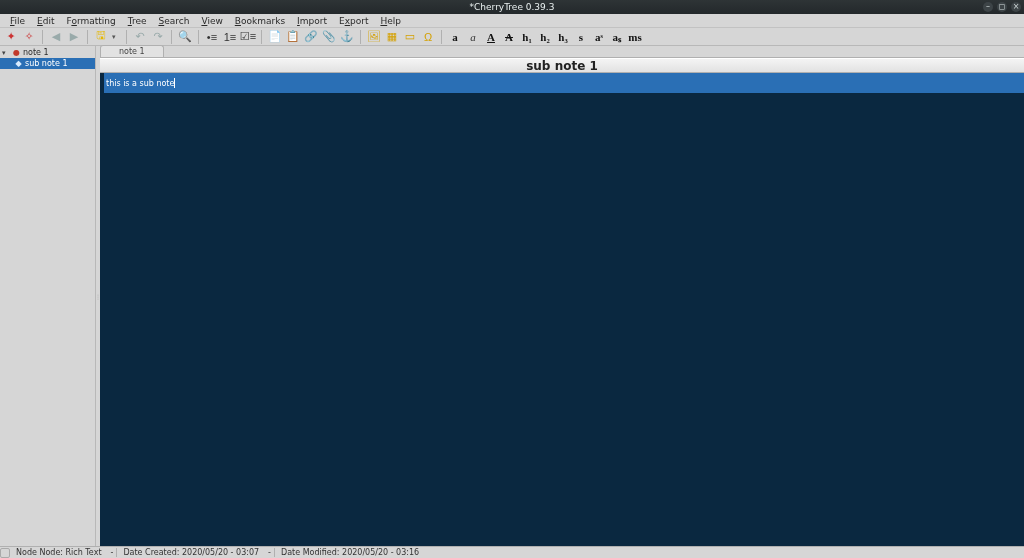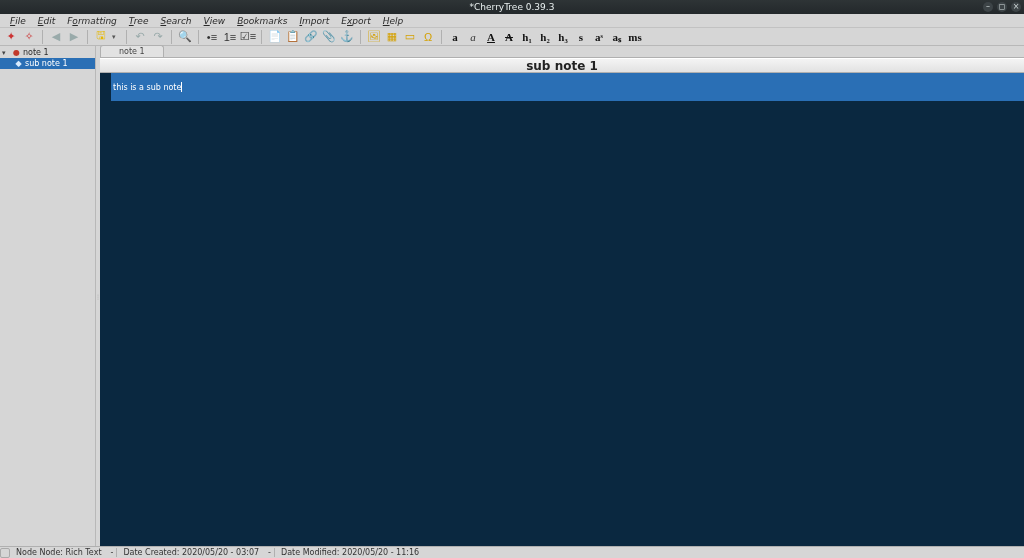--- a/index.html
+++ b/index.html
@@ -5,21 +5,21 @@
   * { box-sizing: border-box; margin: 0; padding: 0; }
   html, body { width: 1024px; height: 558px; font-family: "DejaVu Sans", Arial, sans-serif; font-size: 10px; overflow: hidden; background: #d6d6d6; }
   
   
   .titlebar { height: 14px; background: linear-gradient(to bottom, #2e3436, #23282b); display: flex; align-items: center; justify-content: center; position: relative; color: #cfd8d8; }
   .titlebar .title { font-size: 9px; color: #e8efef; }
   .titlebar .win-controls { position: absolute; right: 3px; display: flex; gap: 4px; }
   .titlebar .win-btn { width: 10px; height: 10px; border-radius: 50%; background: #3d4447; display:flex;align-items:center;justify-content:center;font-size:8px;color:#cfd8d8;line-height:1;}
   
   
-  .menubar { height: 14px; background: #d6d6d6; display: flex; align-items: center; padding: 0 4px; gap: 0; border-bottom: 1px solid #c2c2c2; font-style: italic; }
+  .menubar { height: 14px; background: #d6d6d6; display: flex; align-items: center; padding: 0 4px; gap: 0; border-bottom: 1px solid #c2c2c2; }
   .menubar .menu-item { padding: 0 6px; font-size: 9px; color: #2a2a2a; cursor: default; }
   .menubar .menu-item .ul { text-decoration: underline; }
   
   
   .toolbar { height: 18px; background: #d6d6d6; display: flex; align-items: center; padding: 0 4px; gap: 4px; border-bottom: 1px solid #b8b8b8; }
   .toolbar .tbtn { width: 14px; height: 14px; display:flex; align-items:center; justify-content:center; font-size:11px; color:#333; background:transparent; border:none; cursor:default;}
   .toolbar .sep { width:1px; height:14px; background:#b0b0b0; margin:0 2px;}
   .toolbar .tbtn.bold { font-weight:bold; font-family: serif; color:#111; }
   .toolbar .tbtn.serif { font-family: Georgia, serif; }
   .toolbar .drop { font-size:7px; color:#555; width:8px;}
@@ -44,21 +44,21 @@
   
   
   .tabrow { height:12px; background:#d6d6d6; display:flex; align-items:flex-end; padding-left:0; border-bottom:1px solid #b0b0b0;}
   .tab { height:12px; padding:0 18px; font-size:8px; color:#444; background:#e2e2e2; border:1px solid #b0b0b0; border-bottom:none; border-top-left-radius:3px; border-top-right-radius:3px; display:flex;align-items:center;}
   
   
   .nodetitle { height:15px; background:linear-gradient(to bottom,#f4f4f4,#e2e2e2); border-bottom:1px solid #b0b0b0; border-top:1px solid #fff; display:flex; align-items:center; justify-content:center; font-size:12px; font-weight:bold; color:#222;}
   
   
   .editor { flex:1; background:#0a2840; position:relative; }
-  .editor-line { position:absolute; top:0; left:11px; right:0; height:28px; background:#2a6fb5; display:flex; align-items:center; padding-left:2px;}
+  .editor-line { position:absolute; top:0; left:4px; right:0; height:20px; background:#2a6fb5; display:flex; align-items:center; padding-left:2px;}
   .editor-line .text { font-size:8px; color:#ffffff; }
   .editor-line .cursor { width:1px; height:10px; background:#ffffff; display:inline-block;}
   
   
   .statusbar { height:12px; background:#d6d6d6; border-top:1px solid #b0b0b0; display:flex; align-items:center; font-size:8px; color:#333; }
   .statusbar .grip { width:10px; height:10px; margin-left:0; border:1px solid #aaa; border-radius:2px; }
   .statusbar .seg { padding:0 6px; border-left:1px solid #b0b0b0; }
   .statusbar .seg:first-of-type{border-left:none;}
 </style>
 </head>
@@ -162,14 +162,14 @@
     </div>
   </div>
 </div>
 
 <div class="statusbar">
   <div class="grip"></div>
   <span class="seg">Node Node: Rich Text</span>
   <span style="padding:0 3px">-</span>
   <span class="seg">Date Created: 2020/05/20 - 03:07</span>
   <span style="padding:0 3px">-</span>
-  <span class="seg">Date Modified: 2020/05/20 - 11:16</span>
+  <span class="seg">Date Modified: 2020/05/20 - 03:16</span>
 </div>
 
 </body></html>

